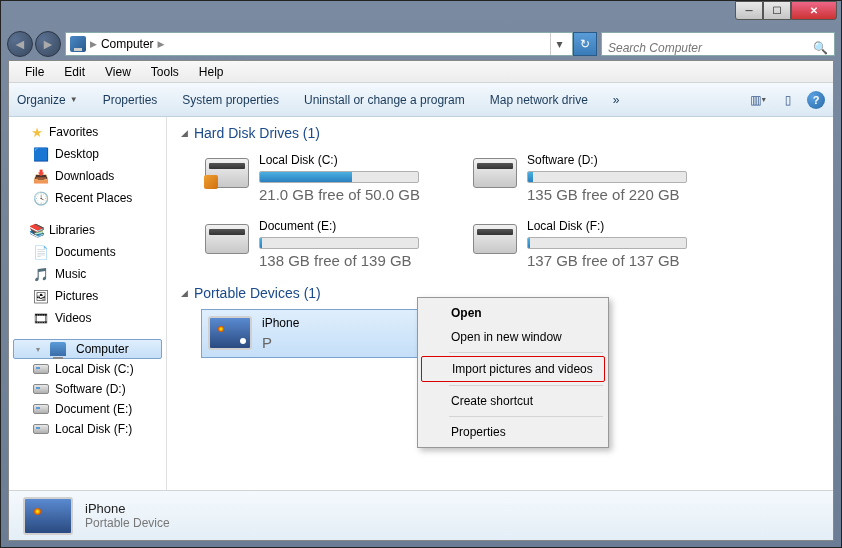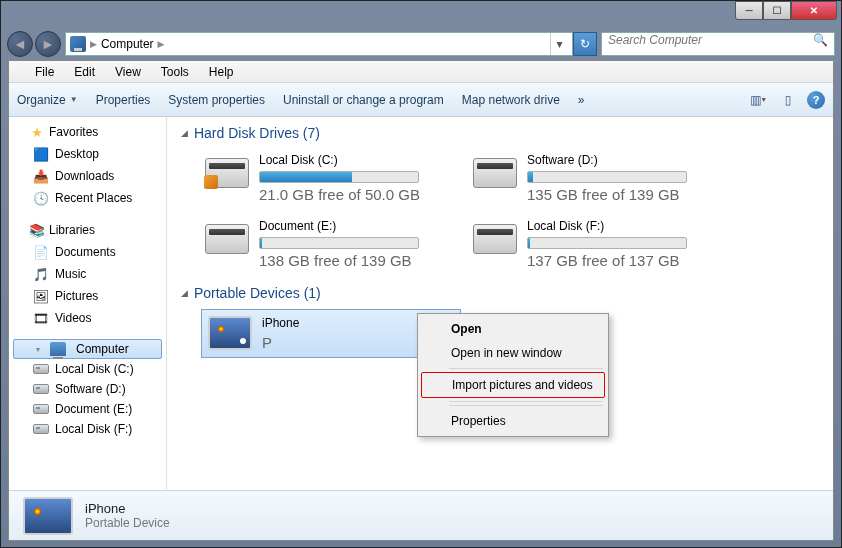--- a/index.html
+++ b/index.html
@@ -14,27 +14,27 @@
 .navbar { height: 32px; display: flex; align-items: center; padding: 0 6px; gap: 4px; }
 .nav-arrows { display: flex; gap: 2px; }
 .nav-arrow { width: 26px; height: 26px; border-radius: 50%; background: radial-gradient(circle at 30% 30%, #5a7090, #3a4a60); border: 1px solid #2a3545; display: flex; align-items: center; justify-content: center; color: #aaa; font-size: 14px; cursor: pointer; }
 .address-wrap { flex: 1; display: flex; }
 .address { flex: 1; height: 24px; background: #fff; border: 1px solid #8aa; display: flex; align-items: center; padding: 0 4px; gap: 4px; }
 .addr-icon { width: 16px; height: 16px; background: linear-gradient(135deg, #4a88c8, #2a5a8a); border-radius: 2px; position: relative; }
 .addr-icon::after { content: ''; position: absolute; width: 8px; height: 3px; background: #ccc; top: 12px; left: 4px; }
 .addr-sep { color: #888; font-size: 9px; }
 .addr-drop { width: 18px; height: 22px; display: flex; align-items: center; justify-content: center; color: #555; border-left: 1px solid #ccc; }
 .refresh-btn { width: 24px; height: 24px; background: linear-gradient(180deg, #5a9cd8, #3a7cb8); border: 1px solid #2a5a8a; display: flex; align-items: center; justify-content: center; color: #fff; font-size: 12px; }
-.search-box { width: 234px; height: 24px; background: #fff; border: 1px solid #8aa; display: flex; align-items: flex-start; padding: 0 6px; gap: 4px; }
+.search-box { width: 234px; height: 24px; background: #fff; border: 1px solid #8aa; display: flex; align-items: flex-end; padding: 0 6px; gap: 4px; }
 .search-box input { border: none; outline: none; flex: 1; font-style: italic; color: #888; font-size: 12px; font-family: inherit; }
 .search-icon-s { color: #5a8ac8; }
 .inner { background: #fff; margin: 0 7px 7px 7px; height: 481px; display: flex; flex-direction: column; border: 1px solid #888; }
-.menubar { height: 22px; background: linear-gradient(180deg, #f8f8f8, #ececec); border-bottom: 1px solid #d4d4d4; display: flex; align-items: center; padding: 0 16px; gap: 0; }
+.menubar { height: 22px; background: linear-gradient(180deg, #f8f8f8, #ececec); border-bottom: 1px solid #d4d4d4; display: flex; align-items: center; padding: 0 6px; gap: 0; }
 .menubar span { padding: 2px 10px; cursor: pointer; }
-.toolbar { height: 34px; background: linear-gradient(180deg, #f4f9fd, #dbe9f4); border-bottom: 1px solid #c0d0dc; display: flex; align-items: center; padding: 0 8px; gap: 18px; color: #1a3a5a; }
+.toolbar { height: 34px; background: linear-gradient(180deg, #f4f9fd, #dbe9f4); border-bottom: 1px solid #c0d0dc; display: flex; align-items: center; padding: 0 8px; gap: 25px; color: #1a3a5a; }
 .tb-item { display: flex; align-items: center; gap: 4px; cursor: pointer; }
 .tb-drop { font-size: 8px; color: #555; }
 .tb-right { margin-left: auto; display: flex; gap: 8px; align-items: center; }
 .tb-icon { width: 22px; height: 20px; display: flex; align-items: center; justify-content: center; color: #3a5a8a; }
 .help-icon { width: 18px; height: 18px; border-radius: 50%; background: radial-gradient(circle at 30% 30%, #5aa0e0, #2a6aa8); color: #fff; display: flex; align-items: center; justify-content: center; font-size: 11px; font-weight: bold; }
 .body { flex: 1; display: flex; overflow: hidden; }
 .sidebar { width: 158px; background: #fff; border-right: 1px solid #e0e0e0; overflow-y: auto; padding: 4px 0; }
 .tree-group { margin-bottom: 10px; }
 .tree-head { display: flex; align-items: center; gap: 4px; padding: 3px 6px; cursor: pointer; }
 .tree-caret { font-size: 8px; color: #888; width: 10px; }
@@ -57,21 +57,21 @@
 .drv-c .drv-body::after { content: ''; position: absolute; width: 14px; height: 14px; background: linear-gradient(135deg, #f0a030, #d07010); bottom: -2px; left: -2px; border-radius: 2px; }
 .drive-info { flex: 1; }
 .drive-name { font-size: 12px; margin-bottom: 4px; }
 .bar { width: 160px; height: 12px; background: #e8e8e8; border: 1px solid #b0b0b0; border-radius: 2px; overflow: hidden; margin-bottom: 3px; }
 .bar-fill { height: 100%; background: linear-gradient(180deg, #4ab0e0, #2a80c0); }
 .drive-free { font-size: 15px; color: #666; }
 .device { display: flex; gap: 10px; padding: 6px; width: 260px; margin-left: 20px; border: 1px solid #7da2ce; background: linear-gradient(180deg, #dfeefc, #c5dff8); }
 .device-icon { width: 44px; height: 34px; background: linear-gradient(180deg, #5a8ad0, #2a4a80); border: 2px solid #d0d0d0; border-radius: 3px; position: relative; }
 .device-icon::after { content: ''; position: absolute; width: 6px; height: 6px; border-radius: 50%; background: #fff; bottom: 4px; right: 4px; }
 .device-icon::before { content: ''; position: absolute; width: 6px; height: 6px; border-radius: 50%; background: radial-gradient(#ff0,#c00); top: 8px; left: 8px; }
-.context-menu { position: absolute; left: 250px; top: 196px; width: 192px; background: #f0f0f0; border: 1px solid #979797; box-shadow: 3px 3px 6px rgba(0,0,0,0.25); padding: 3px; font-size: 12px; }
+.context-menu { position: absolute; left: 250px; top: 180px; width: 192px; background: #f0f0f0; border: 1px solid #979797; box-shadow: 3px 3px 6px rgba(0,0,0,0.25); padding: 3px; font-size: 12px; }
 .cm-item { padding: 5px 10px 5px 30px; cursor: pointer; }
 .cm-item.bold { font-weight: bold; }
 .cm-item.highlight { border: 1.5px solid #d00; border-radius: 2px; }
 .cm-sep { height: 1px; background: #d4d4d4; margin: 3px 2px 3px 28px; }
 .details { height: 50px; border-top: 1px solid #d4d4d4; background: linear-gradient(180deg, #f4f9fd, #e4eef6); display: flex; align-items: center; padding: 0 14px; gap: 12px; }
 .details-icon { width: 50px; height: 38px; background: linear-gradient(180deg, #5a8ad0, #2a4a80); border: 2px solid #d0d0d0; border-radius: 3px; position: relative; }
 .details-icon::before { content: ''; position: absolute; width: 7px; height: 7px; border-radius: 50%; background: radial-gradient(#ff0,#c00); top: 9px; left: 9px; }
 .details-name { font-size: 13px; color: #222; }
 .details-type { font-size: 12px; color: #777; }
 .sel { background: linear-gradient(180deg, #dfeefc, #c5dff8); border: 1px solid #7da2ce; border-radius: 2px; margin: 0 4px; padding: 2px 4px 2px 22px !important; }
@@ -201,21 +201,21 @@
           <div class="tree-item">
               <span class="disk-ico"></span>
               <span>Local Disk (F:)</span>
             </div>
         </div>
       </div>
 
       <div class="main">
         <div class="section-head">
             <span class="section-caret">◢</span>
-            <span>Hard Disk Drives (7)</span>
+            <span>Hard Disk Drives (1)</span>
           </div>
         <div class="drives">
           <div class="drive drv-c">
             <div class="drive-icon">
                 <div class="drv-body"></div>
               </div>
             <div class="drive-info">
               <div class="drive-name">Local Disk (C:)</div>
               <div class="bar">
                   <div class="bar-fill" style="width:58%"></div>
@@ -225,21 +225,21 @@
           </div>
           <div class="drive">
             <div class="drive-icon">
                 <div class="drv-body"></div>
               </div>
             <div class="drive-info">
               <div class="drive-name">Software (D:)</div>
               <div class="bar">
                   <div class="bar-fill" style="width:3%"></div>
                 </div>
-              <div class="drive-free">135 GB free of 139 GB</div>
+              <div class="drive-free">135 GB free of 220 GB</div>
             </div>
           </div>
           <div class="drive">
             <div class="drive-icon">
                 <div class="drv-body"></div>
               </div>
             <div class="drive-info">
               <div class="drive-name">Document (E:)</div>
               <div class="bar">
                   <div class="bar-fill" style="width:1%"></div>
@@ -272,20 +272,21 @@
             <div class="drive-free">P</div>
           </div>
         </div>
 
         <div class="context-menu">
           <div class="cm-item bold">Open</div>
           <div class="cm-item">Open in new window</div>
           <div class="cm-sep"></div>
           <div class="cm-item highlight">Import pictures and videos</div>
           <div class="cm-sep"></div>
+          <div class="cm-item">Create shortcut</div>
           <div class="cm-sep"></div>
           <div class="cm-item">Properties</div>
         </div>
       </div>
     </div>
 
     <div class="details">
       <div class="details-icon"></div>
       <div>
         <div class="details-name">iPhone</div>

